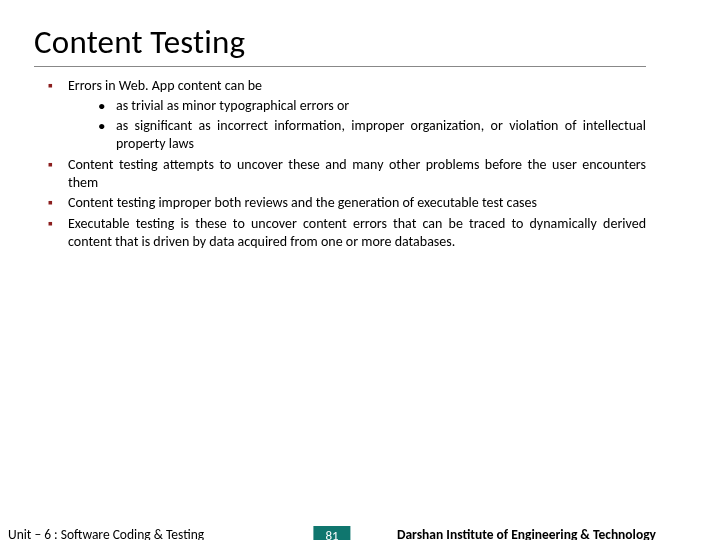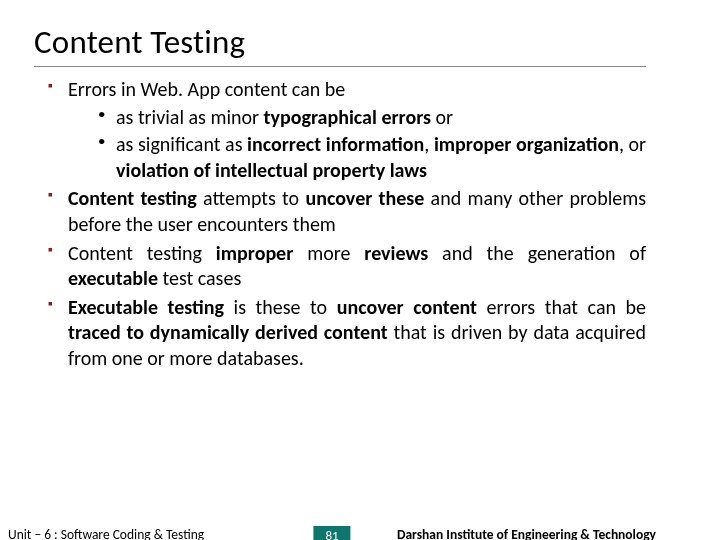--- a/index.html
+++ b/index.html
@@ -1,26 +1,26 @@
 <!DOCTYPE html>
 <html><head>
 <meta charset="utf-8">
 <style>
   * { margin: 0; padding: 0; box-sizing: border-box; }
   html, body { width: 720px; height: 540px; font-family: Calibri, Arial, sans-serif; background: #fff; color: #000; }
   .slide { width: 664px; height: 540px; position: relative; padding: 10px 18px 0 34px; margin-top: 12px; }
   .title { font-size: 33px; font-weight: 400; color: #000; border-bottom: 1px solid #888; padding-bottom: 4px; margin-bottom: 10px; letter-spacing: 0.2px; }
-  .body { font-size: 20px; line-height: 1.28; }
+  .body { font-size: 14px; line-height: 1.28; }
   ul.outer { list-style: none; padding-left: 14px; }
   ul.outer > li { position: relative; padding-left: 20px; margin-bottom: 3px; text-align: justify; }
   ul.outer > li::before { content: "▪"; position: absolute; left: 0; top: 0; color: #8b1e1e; font-size: 14px; }
   ul.inner { list-style: none; padding-left: 30px; margin-top: 2px; }
   ul.inner > li { position: relative; padding-left: 18px; margin-bottom: 2px; text-align: justify; }
   ul.inner > li::before { content: "•"; position: absolute; left: 0; top: 0; color: #000; font-size: 15px; }
-  b, strong { font-weight: 700; }
+  b, strong { font-weight: 400; }
   .footer { position: absolute; bottom: 9px; left: 0; right: 0; display: flex; font-size: 13.5px; }
   .footer-left { padding-left: 8px; }
   .footer-page { position: absolute; left: 50%; transform: translateX(-50%); background: #0f766e; color: #fff; padding: 2px 12px; font-size: 13px; }
   .footer-right { margin-left: auto; padding-right: 8px; font-weight: bold; }
 </style>
 </head>
 <body>
 
 <div class="slide">
   <div class="title">Content Testing</div>
@@ -38,21 +38,21 @@
             <span>as significant as </span><b>incorrect information</b><span>, </span><b>improper organization</b><span>, or </span><b>violation of intellectual property laws</b>
           </li>
         </ul>
       </li>
 
       <li>
         <b>Content testing</b><span> attempts to </span><b>uncover these</b><span> and many other problems before the user encounters them</span>
       </li>
 
       <li>
-        <span>Content testing </span><b>improper</b><span> more </span><b>reviews</b><span> and the generation of </span><b>executable</b><span> test cases</span>
+        <span>Content testing </span><b>improper</b><span> both </span><b>reviews</b><span> and the generation of </span><b>executable</b><span> test cases</span>
       </li>
 
 
       <li>
         <b>Executable testing</b><span> is these to </span><b>uncover content</b><span> errors that can be </span><b>traced to dynamically derived content</b><span> that is driven by data acquired from one or more databases.</span>
       </li>
 
     </ul>
   </div>
 

